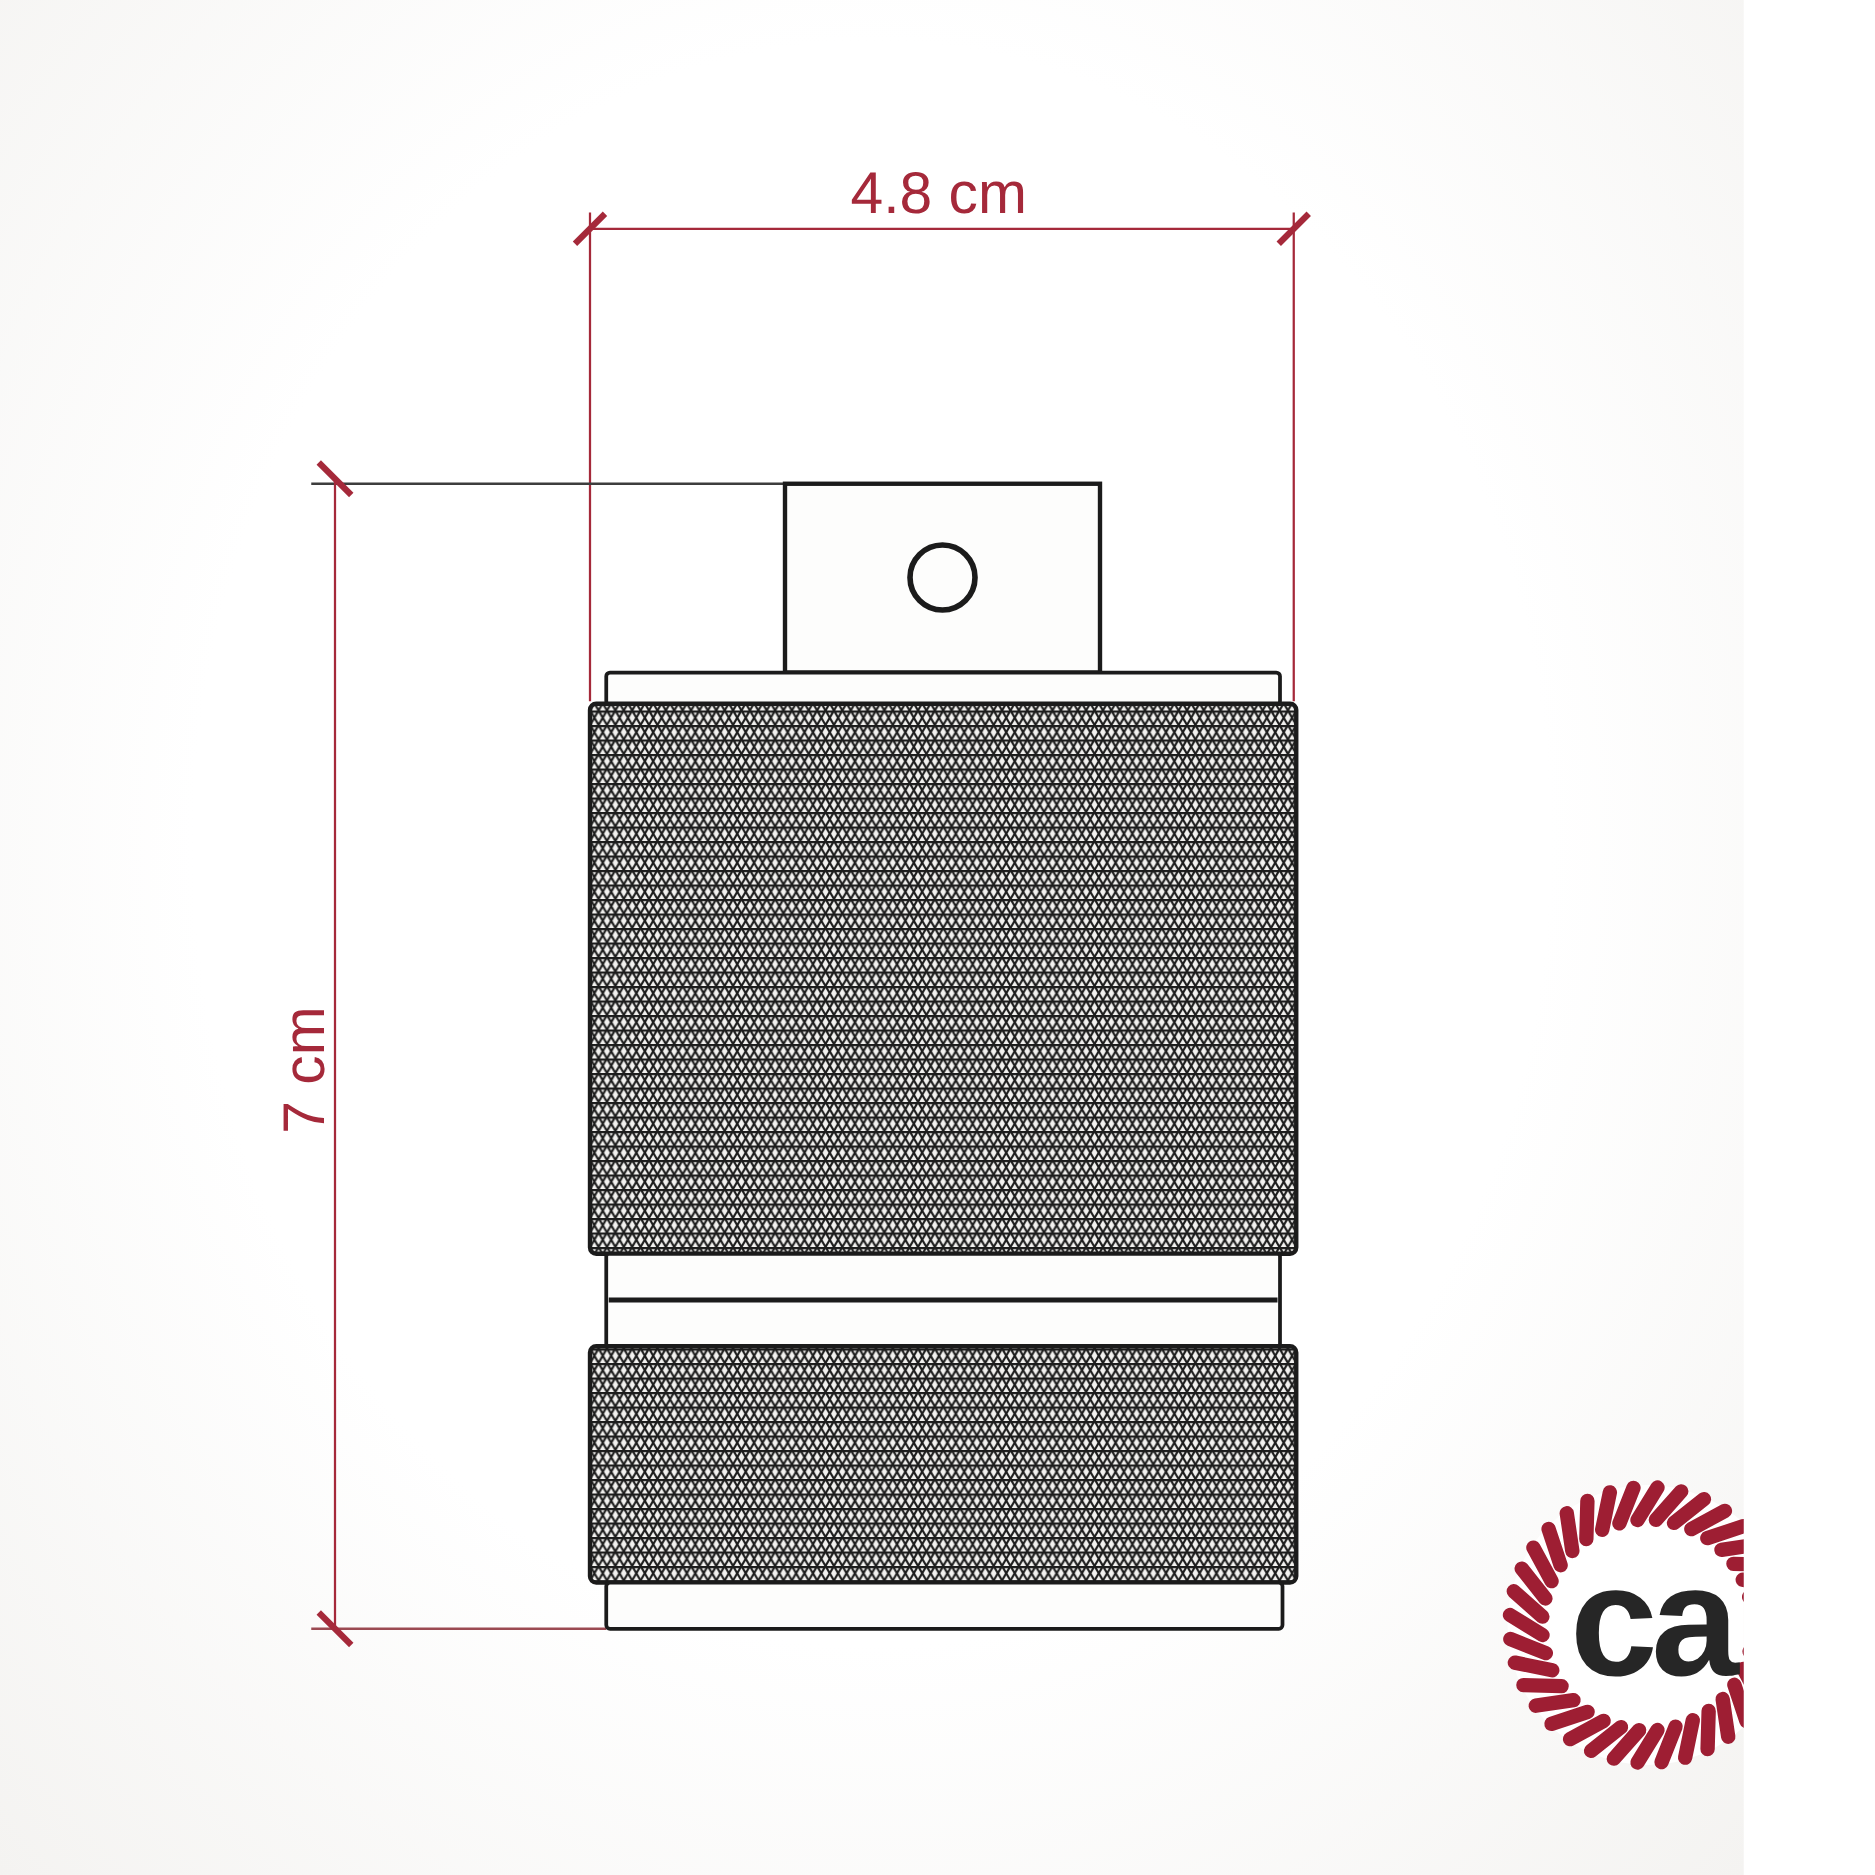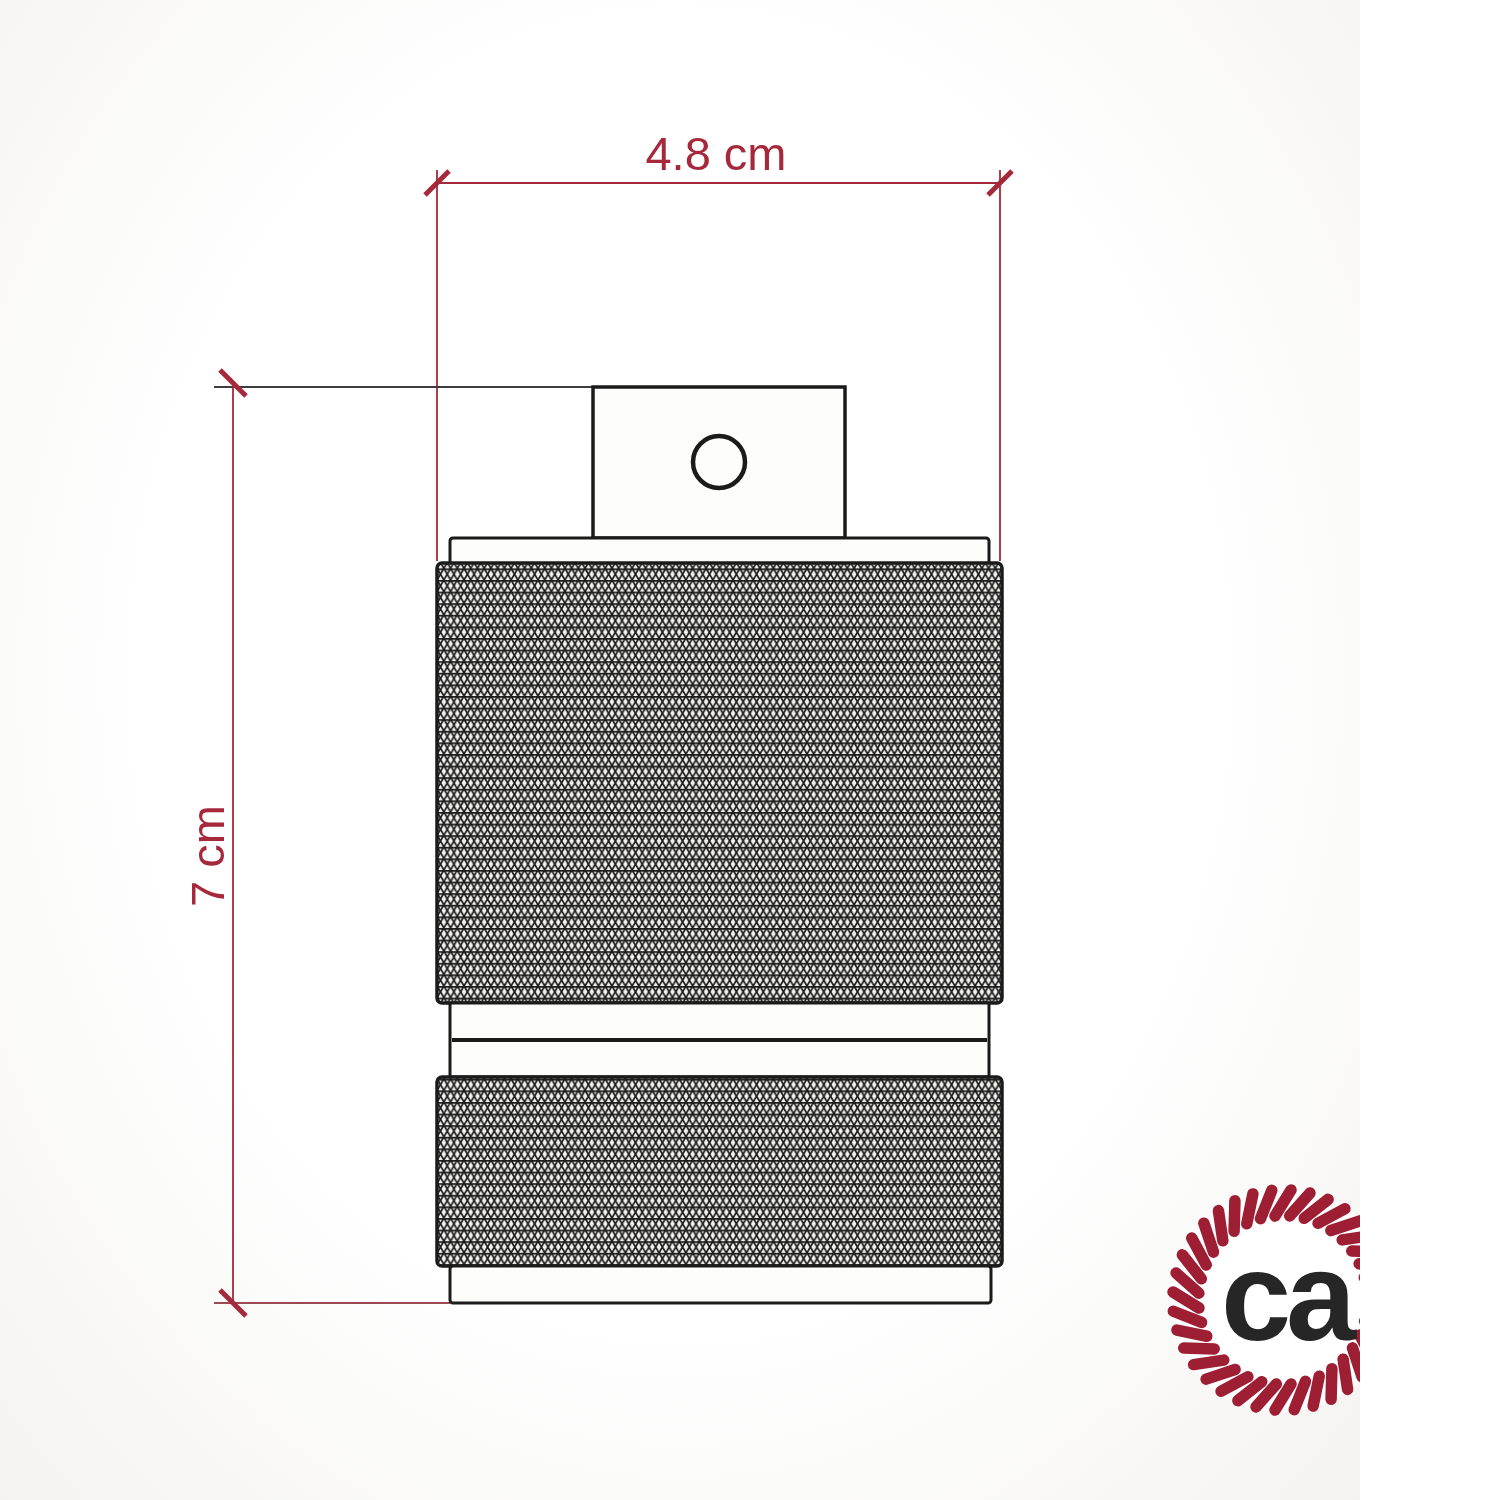--- a/index.html
+++ b/index.html
@@ -2,20 +2,21 @@
 <html><head>
 <meta charset="utf-8">
 <style>
   html, body { margin: 0; padding: 0; }
   .canvas {
     position: relative;
     width: 1360px;
     height: 1500px;
     background: radial-gradient(ellipse at 50% 45%, #ffffff 55%, #f4f3f1 100%);
     overflow: hidden;
+    padding-left: 35px;
   }
   svg { display: block; }
   .dim-label {
     font-family: "Liberation Sans", "DejaVu Sans", sans-serif;
     font-size: 47px;
   }
   .logo-text {
     font-family: "Liberation Sans", "DejaVu Sans", sans-serif;
     font-size: 126px;
     font-weight: bold;

